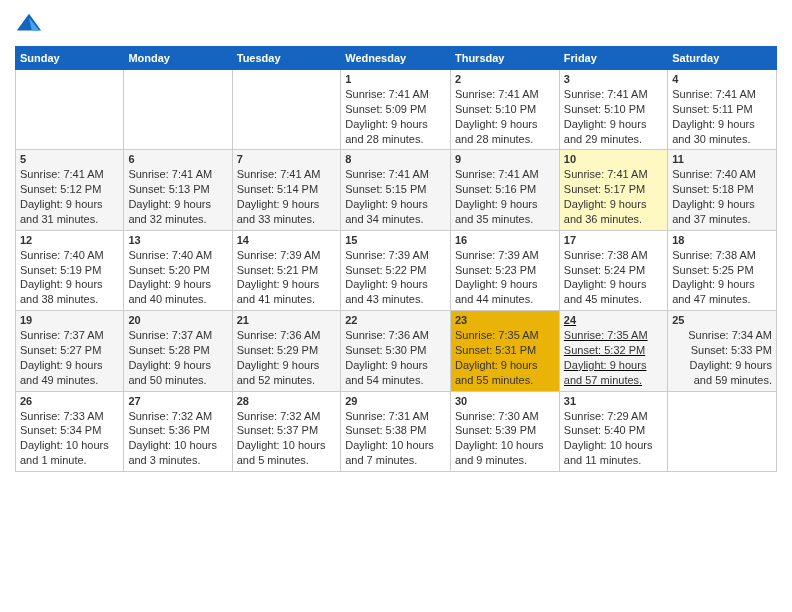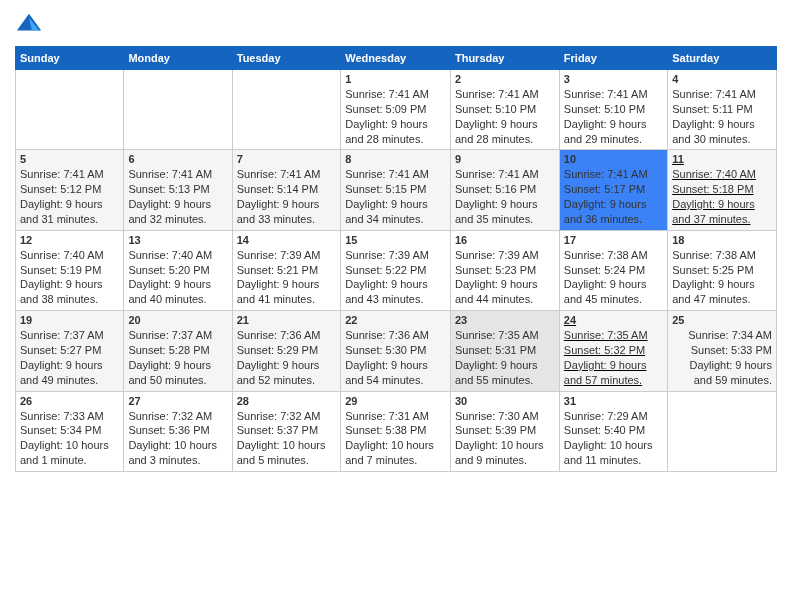--- a/index.html
+++ b/index.html
@@ -186,27 +186,27 @@
             <div class="day-info" style="white-space: pre-line;">Sunrise: 7:41 AM
 Sunset: 5:15 PM
 Daylight: 9 hours and 34 minutes.</div>
           </td>
           <td style="background: rgb(245, 245, 245);">
             <div class="day-number">9</div>
             <div class="day-info" style="white-space: pre-line;">Sunrise: 7:41 AM
 Sunset: 5:16 PM
 Daylight: 9 hours and 35 minutes.</div>
           </td>
-          <td style="background: #3b82f6;">
+          <td style="background: #fef9c3;">
             <div class="day-number">10</div>
             <div class="day-info" style="white-space: pre-line;">Sunrise: 7:41 AM
 Sunset: 5:17 PM
 Daylight: 9 hours and 36 minutes.</div>
           </td>
-          <td style="background: rgb(245, 245, 245); text-decoration: underline;">
+          <td style="background: rgb(245, 245, 245);">
             <div class="day-number">11</div>
             <div class="day-info" style="white-space: pre-line;">Sunrise: 7:40 AM
 Sunset: 5:18 PM
 Daylight: 9 hours and 37 minutes.</div>
           </td>
         </tr>
         <tr>
           <td>
             <div class="day-number">12</div>
             <div class="day-info" style="white-space: pre-line;">Sunrise: 7:40 AM
@@ -268,21 +268,21 @@
             <div class="day-info" style="white-space: pre-line;">Sunrise: 7:36 AM
 Sunset: 5:29 PM
 Daylight: 9 hours and 52 minutes.</div>
           </td>
           <td style="background: rgb(245, 245, 245);">
             <div class="day-number">22</div>
             <div class="day-info" style="white-space: pre-line;">Sunrise: 7:36 AM
 Sunset: 5:30 PM
 Daylight: 9 hours and 54 minutes.</div>
           </td>
-          <td style="background: #e5e5e5;">
+          <td style="background: #eab308;">
             <div class="day-number">23</div>
             <div class="day-info" style="white-space: pre-line;">Sunrise: 7:35 AM
 Sunset: 5:31 PM
 Daylight: 9 hours and 55 minutes.</div>
           </td>
           <td style="background: rgb(245, 245, 245); text-decoration: underline;">
             <div class="day-number">24</div>
             <div class="day-info" style="white-space: pre-line;">Sunrise: 7:35 AM
 Sunset: 5:32 PM
 Daylight: 9 hours and 57 minutes.</div>

